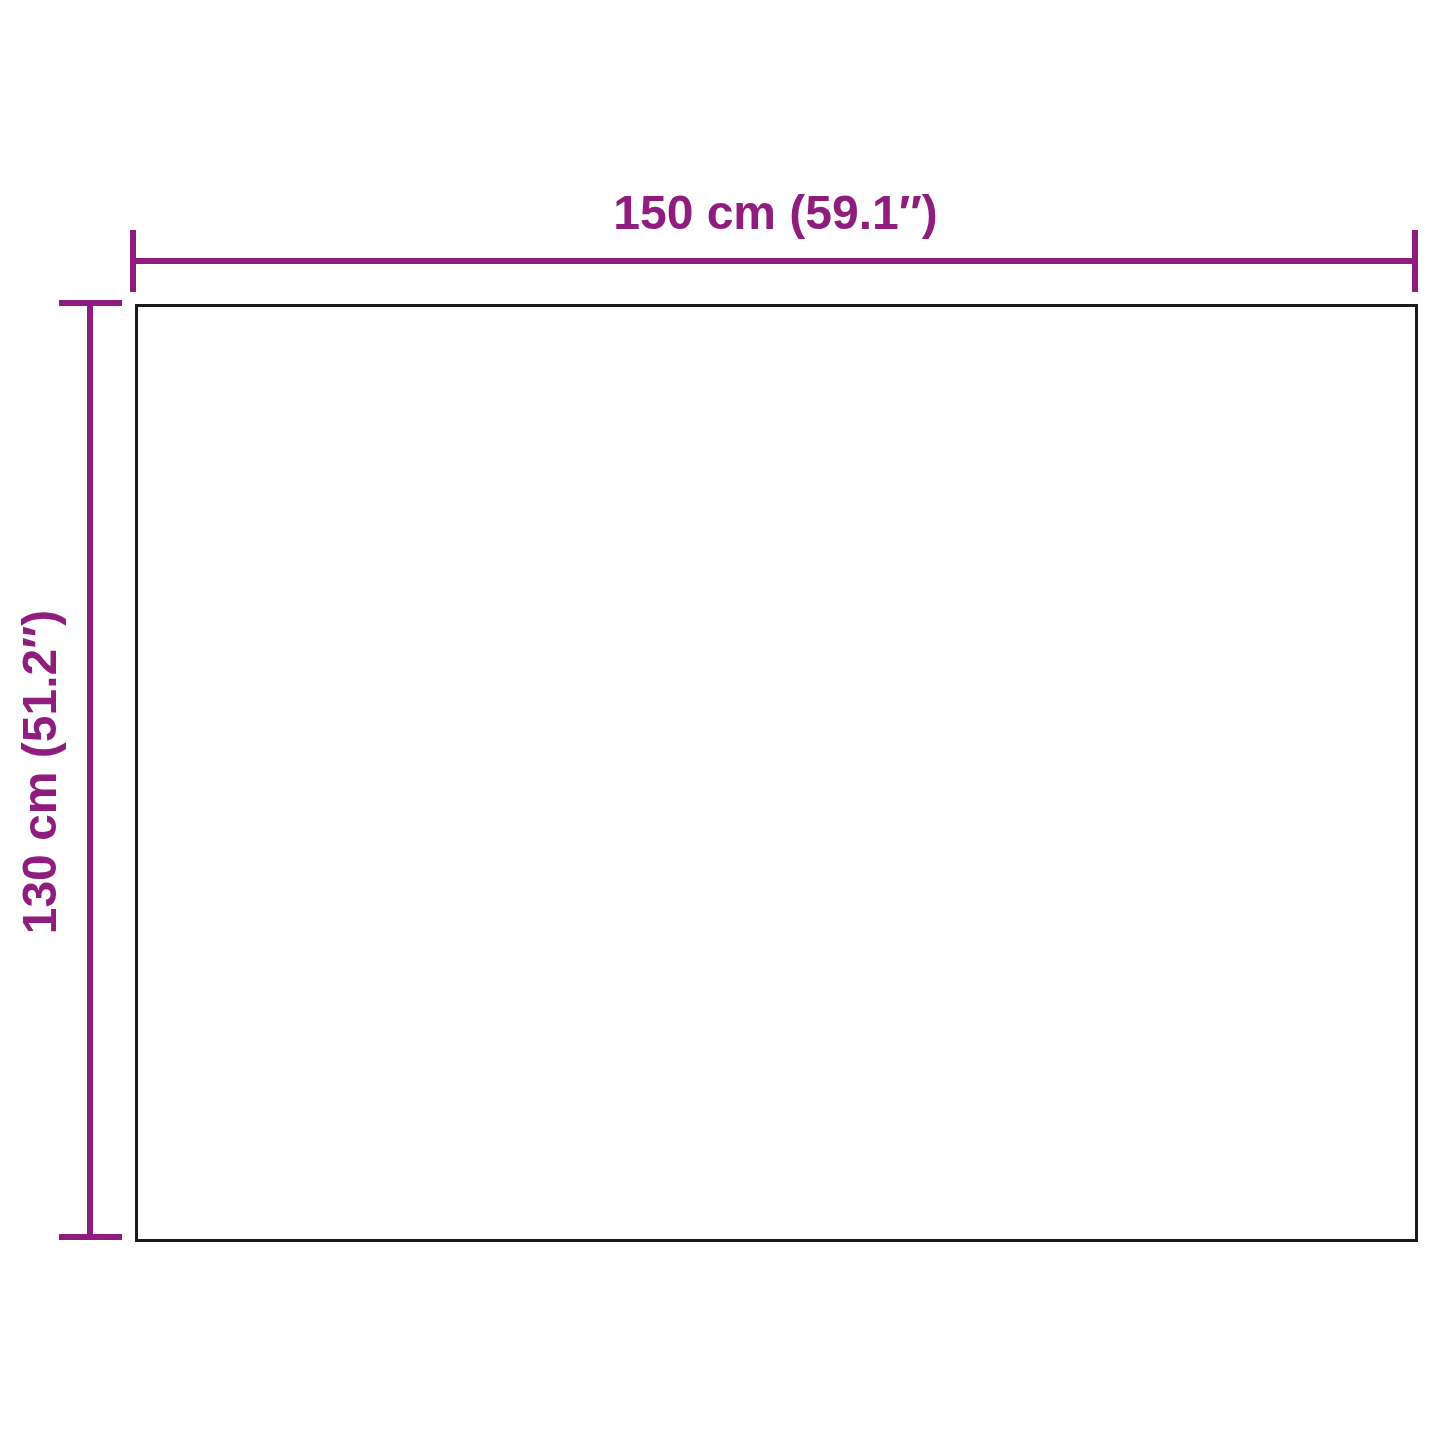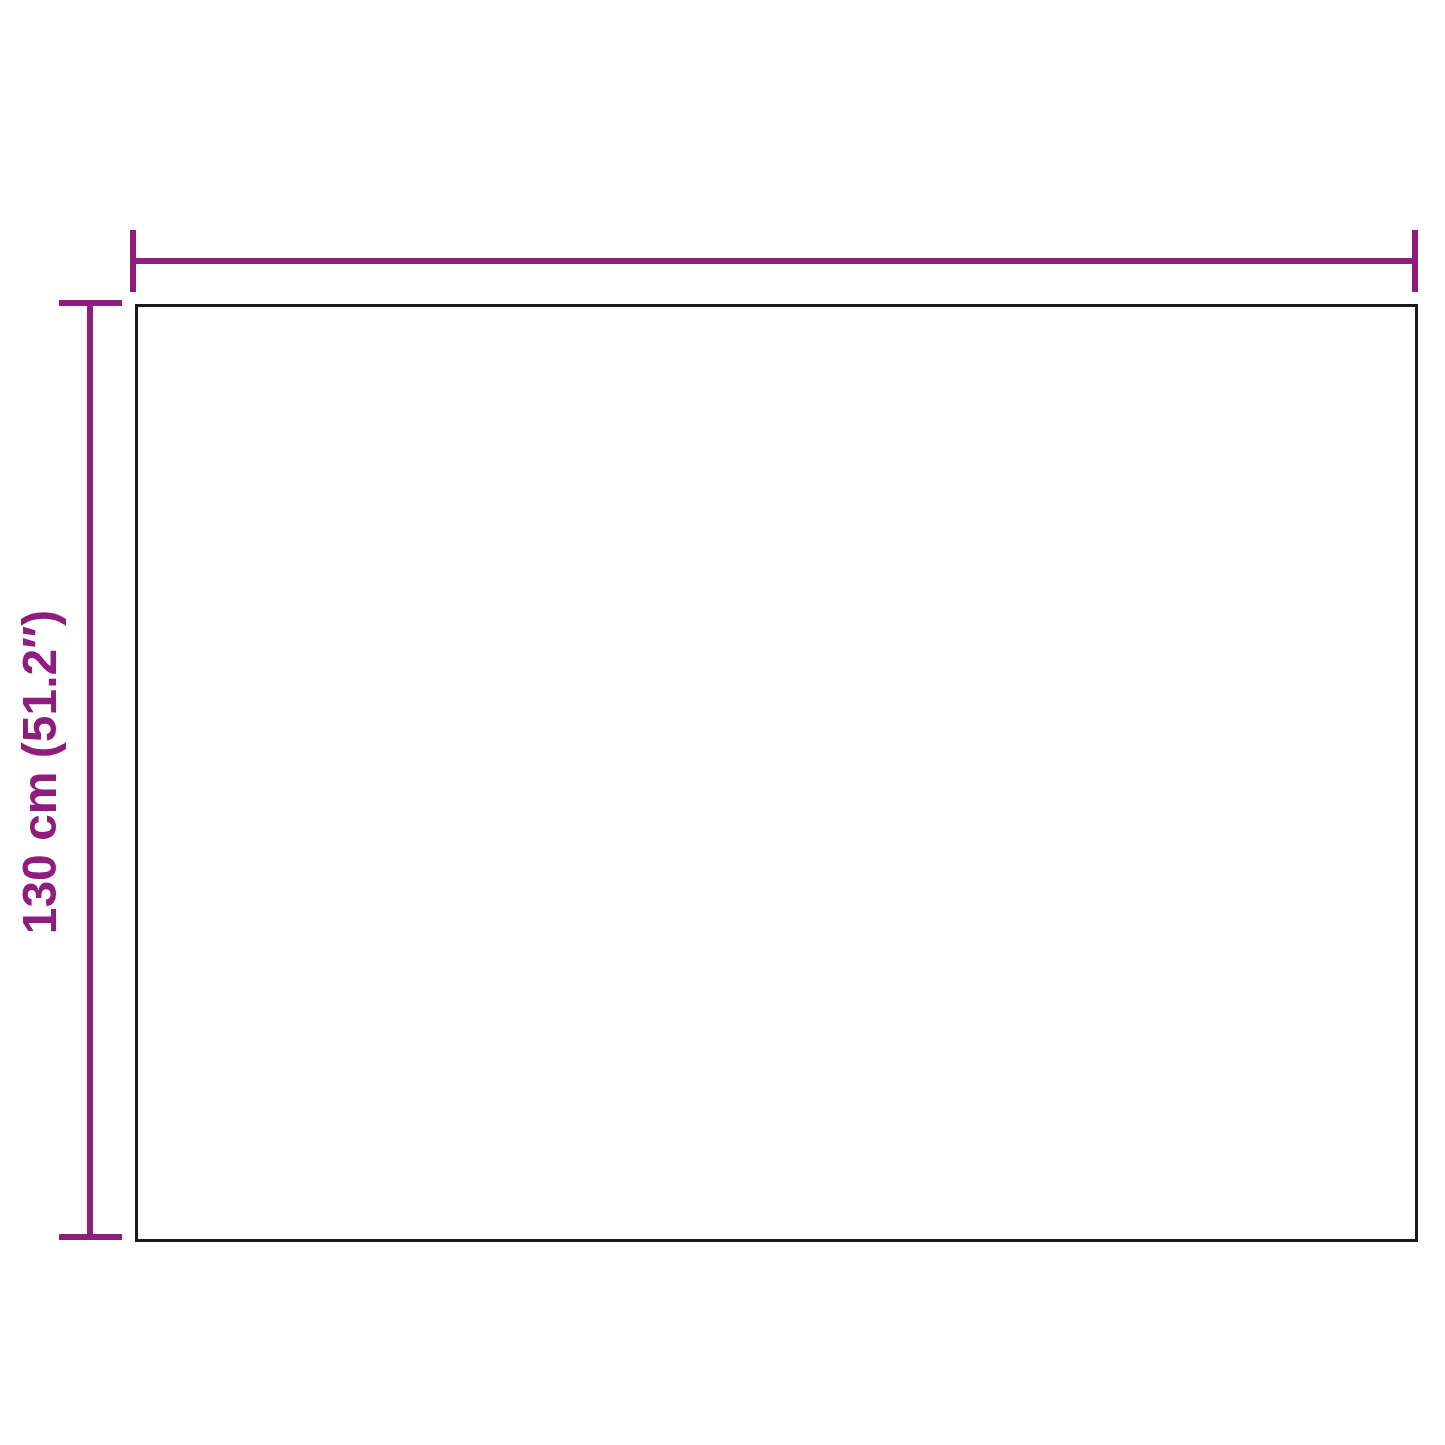--- a/index.html
+++ b/index.html
@@ -94,19 +94,20 @@
 </head>
 <body>
 
 <div class="canvas" style="--accent: #8e1d7e; --outline: #1a1a1a; background: rgb(255, 255, 255);">
 
   <div class="product-rect"></div>
 
   <div class="hdim-line"></div>
   <div class="hdim-cap left"></div>
   <div class="hdim-cap right"></div>
+  <div class="dim-label width-label">150 cm (59.1″)</div>
 
   <div class="vdim-line"></div>
   <div class="vdim-cap top"></div>
   <div class="vdim-cap bottom"></div>
   <div class="dim-label height-label">130 cm (51.2″)</div>
 
 </div>
 
 </body></html>

